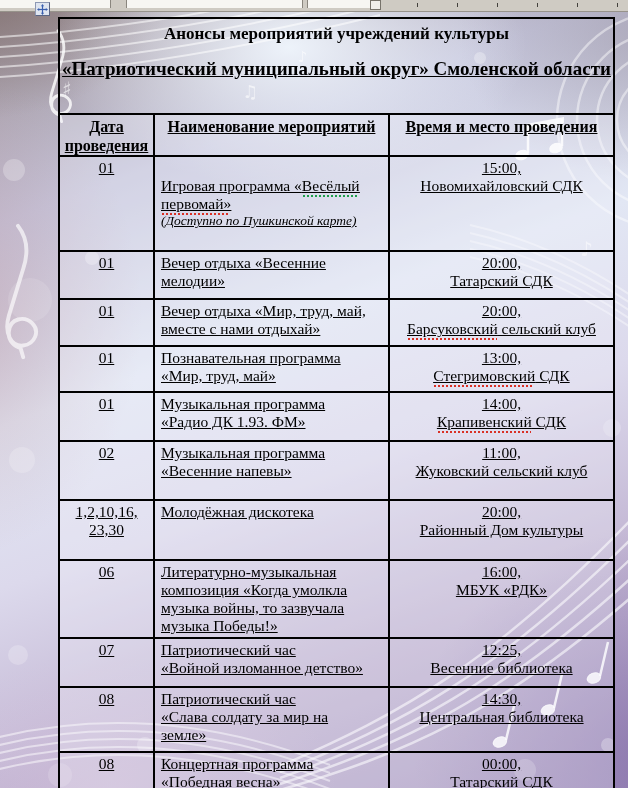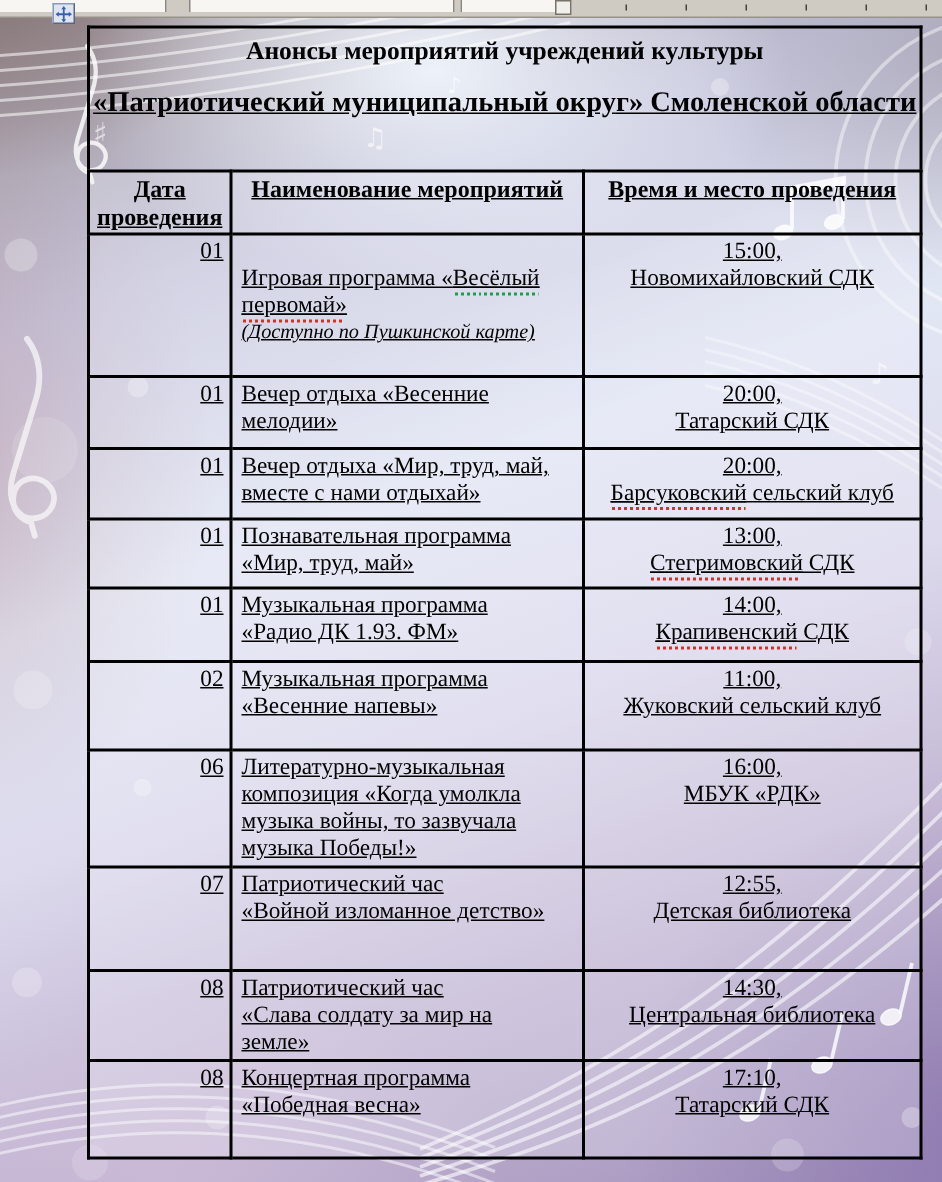--- a/index.html
+++ b/index.html
@@ -37,21 +37,21 @@
   
   .doc{position:absolute;left:58px;top:17px;width:557px;z-index:2;}
   .title-block{box-sizing:border-box;width:100%;height:96px;border:2px solid #000;border-bottom:none;
                text-align:center;overflow:hidden;}
   .t1{font-size:17px;font-weight:bold;margin:5px 0 0;}
   .t2{font-size:19px;font-weight:bold;margin:14px 0 0;text-decoration:underline;}
   table{width:100%;table-layout:fixed;border-collapse:collapse;}
   th,td{border:2px solid #000;vertical-align:top;background:rgba(243,246,252,.28);text-decoration:underline;}
   th{font-size:16px;font-weight:bold;text-align:center;padding:2px 2px 0;line-height:1.2;height:35px;}
   td{font-size:15.5px;line-height:1.16;padding:2px 4px 2px;}
-  td.c-date{text-align:right;white-space:pre-line;}
+  td.c-date{text-align:center;white-space:pre-line;}
   td.c-name{text-align:left;white-space:pre-line;padding-left:6px;margin-top:48px;}
   td.c-tp{text-align:center;margin-left:28px;}
   .note{font-style:italic;font-size:13.5px;line-height:1.25;}
   tbody tr:nth-child(1){height:70px;}  tbody tr:nth-child(2){height:48px;}
   tbody tr:nth-child(3){height:47px;}  tbody tr:nth-child(4){height:46px;}
   tbody tr:nth-child(5){height:49px;}  tbody tr:nth-child(6){height:59px;}
   tbody tr:nth-child(7){height:60px;}  tbody tr:nth-child(8){height:69px;padding-left:46px;}
   tbody tr:nth-child(9){height:49px;}  tbody tr:nth-child(10){height:65px;}
   tbody tr:nth-child(11){height:54px;}
   .u{text-decoration:underline;}
@@ -237,53 +237,62 @@
       <tr>
         <td class="c-date">02</td>
         <td class="c-name">Музыкальная программа
 «Весенние напевы»</td>
         <td class="c-tp">
           <div>11:00,</div>
           <div><span>Жуковский сельский клуб</span></div>
         </td>
       </tr>
       <tr>
+        <td class="c-date">1,2,10,16,
+23,30</td>
+        <td class="c-name">Молодёжная дискотека</td>
+        <td class="c-tp">
+          <div>20:00,</div>
+          <div><span>Районный Дом культуры</span></div>
+        </td>
+      </tr>
+      <tr>
         <td class="c-date">06</td>
         <td class="c-name">Литературно-музыкальная
 композиция «Когда умолкла
 музыка войны, то зазвучала
 музыка Победы!»</td>
         <td class="c-tp">
           <div>16:00,</div>
           <div><span>МБУК «РДК»</span></div>
         </td>
       </tr>
       <tr>
         <td class="c-date">07</td>
         <td class="c-name">Патриотический час
 «Войной изломанное детство»</td>
         <td class="c-tp">
-          <div>12:55,</div>
-          <div><span>Детская библиотека</span></div>
+          <div>12:25,</div>
+          <div><span>Весенние библиотека</span></div>
         </td>
       </tr>
       <tr>
         <td class="c-date">08</td>
         <td class="c-name">Патриотический час
 «Слава солдату за мир на
 земле»</td>
         <td class="c-tp">
           <div>14:30,</div>
           <div><span>Центральная библиотека</span></div>
         </td>
       </tr>
       <tr>
         <td class="c-date">08</td>
         <td class="c-name">Концертная программа
 «Победная весна»</td>
         <td class="c-tp">
-          <div>17:10,</div>
+          <div>00:00,</div>
           <div><span>Татарский СДК</span></div>
         </td>
       </tr>
     </tbody>
   </table>
 </div>
 
 </body></html>

